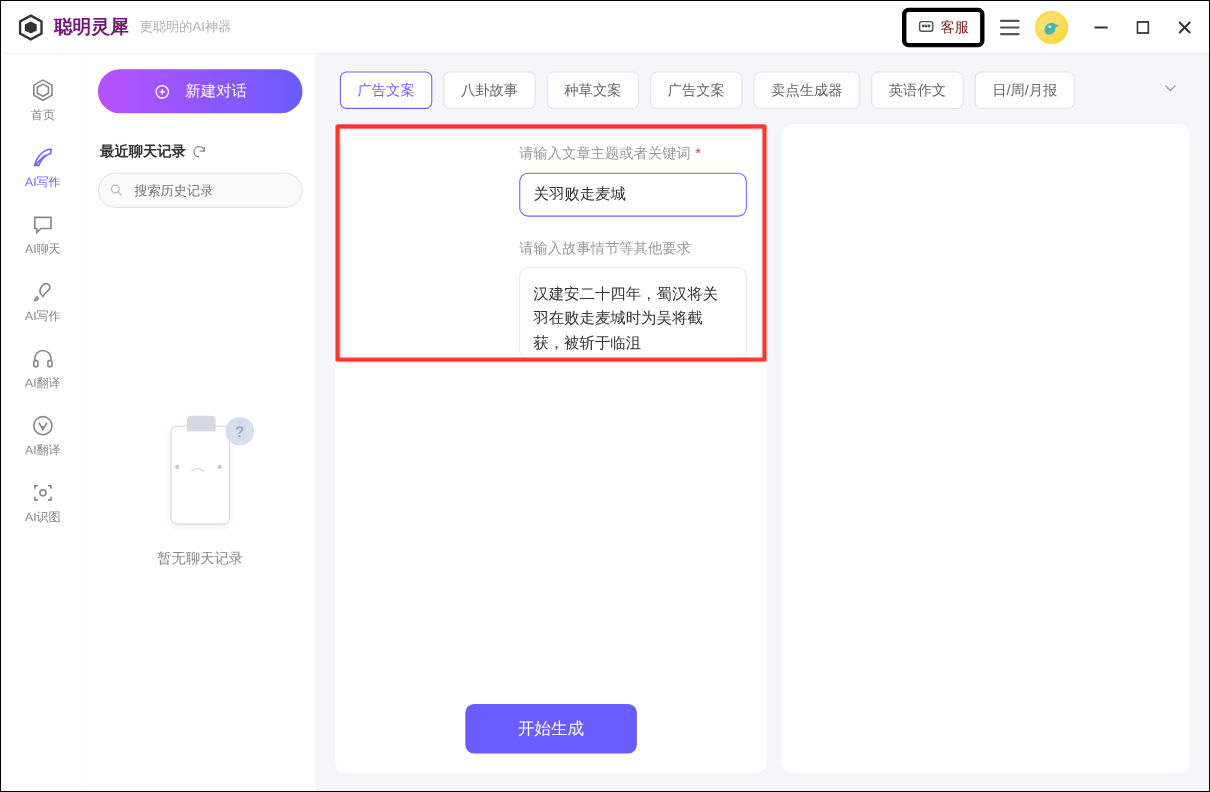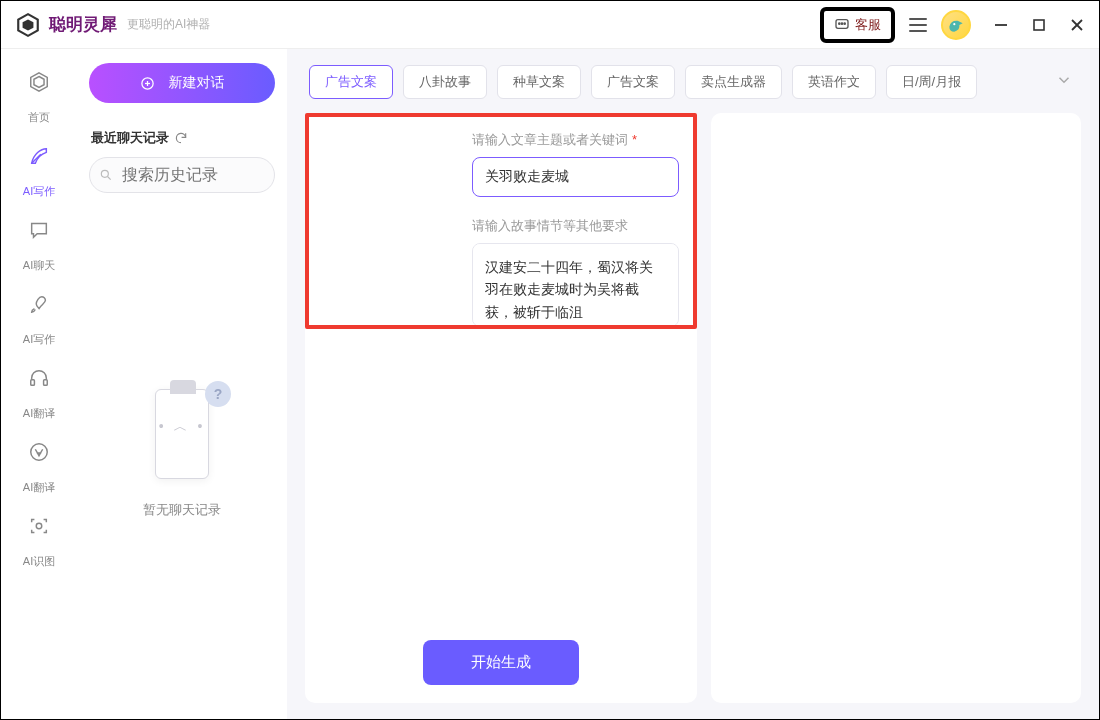--- a/index.html
+++ b/index.html
@@ -10,30 +10,30 @@
 .app-tagline { font-size:12px; color:#b0b0b0; }
 .titlebar-right { margin-left:auto; display:flex; align-items:center; gap:14px; }
 .service-btn { display:flex; align-items:center; gap:5px; font-size:13px; color:#7f1d1d; border:4px solid #000000; border-radius:6px; padding:5px 10px; cursor:pointer; }
 .hamb { width:18px; height:14px; display:flex; flex-direction:column; justify-content:space-between; cursor:pointer; }
 .hamb span { display:block; height:2px; background:#555; border-radius:1px; }
 .avatar { width:30px; height:30px; border-radius:50%; background:linear-gradient(135deg,#ffe082,#ffd740); display:flex; align-items:center; justify-content:center; border:2px solid #ffd740; }
 .win-controls { display:flex; gap:22px; margin-left:8px; }
 .win-btn { width:16px; height:16px; cursor:pointer; color:#333; display:flex; align-items:center; justify-content:center; }
 .app-body { display:flex; height:calc(100% - 48px); }
 .sidebar { width:76px; background:#fff; display:flex; flex-direction:column; padding-top:12px; }
-.nav-item { display:flex; flex-direction:column; align-items:center; padding:10px 0; cursor:pointer; color:#888; gap:17px; }
+.nav-item { display:flex; flex-direction:column; align-items:center; padding:10px 0; cursor:pointer; color:#888; gap:4px; }
 .nav-item.active { color:#7c5cff; }
 .nav-icon { width:22px; height:22px; }
 .nav-label { font-size:11px; }
 .sidebar-bottom { margin-top:auto; margin-bottom:18px; }
 .history-panel { width:210px; background:#fff; padding:14px 12px; display:flex; flex-direction:column; }
 .new-chat-btn { background:linear-gradient(90deg,#b950ff,#6a5cff); color:#fff; border:none; border-radius:22px; padding:11px 0; font-size:14px; font-weight:500; cursor:pointer; display:flex; align-items:center; justify-content:center; gap:14px; margin-bottom:16px; }
 .recent-label { font-size:13px; color:#333; font-weight:600; margin:10px 2px 10px; display:flex; align-items:center; gap:5px; }
 .search-box { position:relative; margin-bottom:10px; }
-.search-box input { width:100%; border:1px solid #e3e3e8; border-radius:20px; padding:8px 12px 8px 32px; font-size:16px; color:#555; outline:none; background:#fbfbfc; }
+.search-box input { width:100%; border:1px solid #e3e3e8; border-radius:20px; padding:8px 12px 8px 32px; font-size:12px; color:#555; outline:none; background:#fbfbfc; }
 .search-box .sicon { position:absolute; left:10px; top:50%; transform:translateY(-50%); color:#bbb; width:14px; height:14px; }
 .empty-state { flex:1; display:flex; flex-direction:column; align-items:center; justify-content:center; color:#888; font-size:13px; }
 .empty-illus { width:90px; height:100px; position:relative; margin-bottom:12px; }
 .clip { position:absolute; top:0; left:18px; width:54px; height:90px; background:#fff; border:1px solid #d8d8e0; border-radius:6px; box-shadow:0 2px 8px rgba(0,0,0,0.06); }
 .clip::before { content:""; position:absolute; top:-10px; left:14px; width:26px; height:14px; background:#d8d8e0; border-radius:4px 4px 0 0; }
 .face { position:absolute; top:28px; left:0; width:100%; text-align:center; font-size:14px; color:#c7c7d0; letter-spacing:3px; }
 .q-badge { position:absolute; top:-8px; right:-4px; width:26px; height:26px; background:#d6def0; color:#9aa6c5; border-radius:50%; display:flex; align-items:center; justify-content:center; font-size:14px; font-weight:700; }
 .main { flex:1; background:#f6f6fa; padding:16px 18px; display:flex; flex-direction:column; overflow:hidden; }
 .cat-row { display:flex; align-items:center; gap:10px; margin-bottom:14px; padding:0 4px; }
 .cat-tab { background:#fff; border:1px solid #e2e2ea; color:#666; font-size:13px; padding:7px 15px; border-radius:6px; cursor:pointer; white-space:nowrap; }

